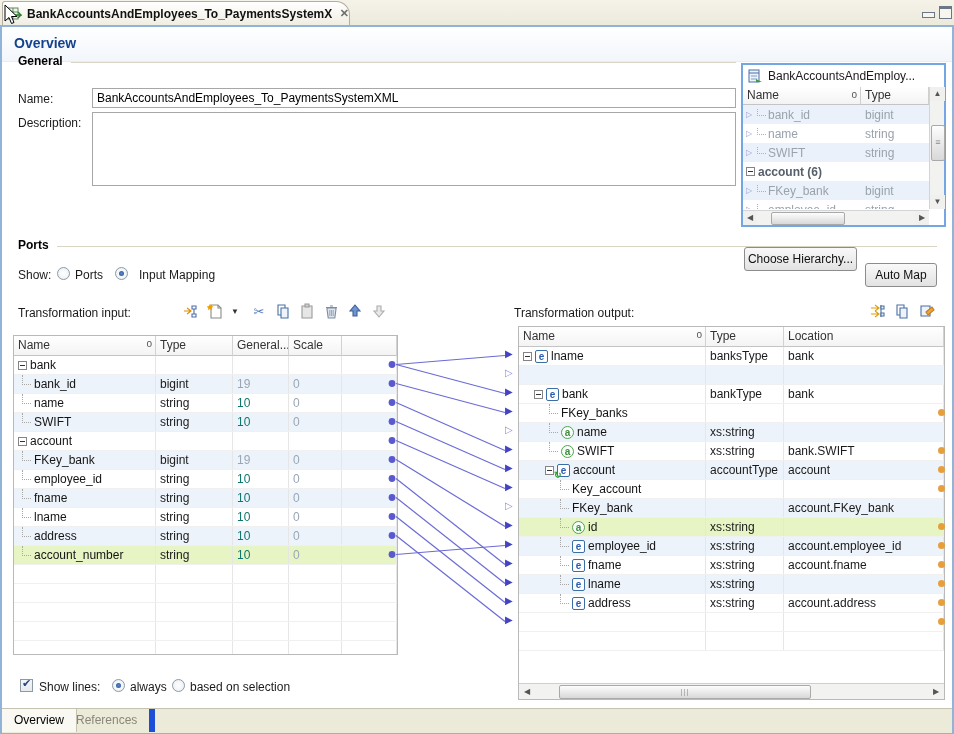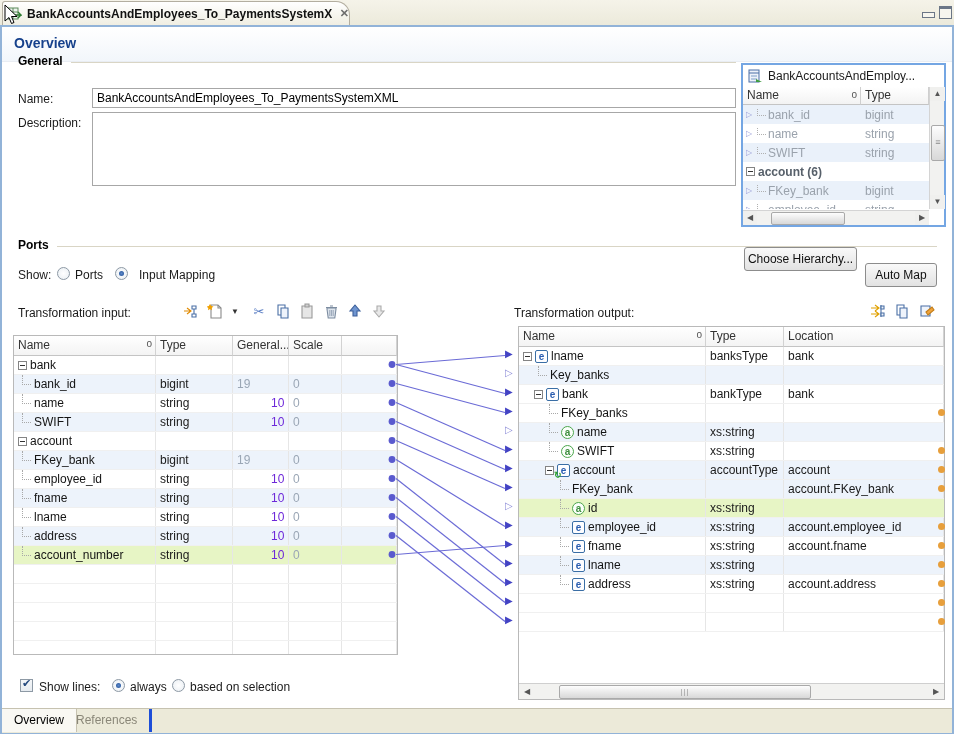--- a/index.html
+++ b/index.html
@@ -83,21 +83,21 @@
   
   .ptable{position:absolute;box-sizing:border-box;border:1px solid #b9b9b9;background:#fff;overflow:hidden;}
   .phead{display:grid;height:20px;background:linear-gradient(#ffffff,#f3f3f3);box-sizing:border-box;}
   .phead .hc{box-sizing:border-box;border-right:1px solid #d2d2d2;border-bottom:1px solid #c4c4c4;
              padding:2px 4px;color:#333;position:relative;white-space:nowrap;overflow:hidden;}
   .trow{display:grid;height:19px;box-sizing:border-box;border-bottom:1px solid #f0f0f0;}
   .trow.stripe{background:#edf3fb;}
   .trow.hl{background:#e7f5c5;}
   .trow .cell{box-sizing:border-box;border-right:1px solid #e6e6e6;padding:0 4px;line-height:18px;
               white-space:nowrap;overflow:hidden;display:flex;align-items:center;}
-  .trow .cell.num{color:#6d28d9;margin-left:34px;}
+  .trow .cell.num{color:#0f766e;}
   .trow .cell.dim{color:#9aa6b5;}
   .itable .trow{grid-template-columns:142px 77px 56px 53px 1fr;}
   .itable .phead{grid-template-columns:142px 77px 56px 53px 1fr;}
   .otable .trow{grid-template-columns:187px 78px 1fr;}
   .otable .phead{grid-template-columns:187px 78px 1fr;}
   .expbox{flex:none;display:inline-block;width:9px;height:9px;box-sizing:border-box;border:1px solid #848484;
           background:#fff;position:relative;margin-right:3px;}
   .expbox:after{content:"";position:absolute;left:1px;top:3px;width:5px;height:1px;background:#333;}
   .stub{flex:none;display:inline-block;width:8px;height:9px;border-left:1px dotted #a8a8a8;border-bottom:1px dotted #a8a8a8;
         margin:-8px 3px 0 4px;}
@@ -120,21 +120,21 @@
   .ohsb{position:absolute;left:519px;top:683px;width:425px;height:16px;background:#f2f2f0;border-top:1px solid #cfcfcf;box-sizing:border-box;}
   .ohsb .arr{position:absolute;top:1px;width:14px;height:13px;text-align:center;font-size:8px;color:#555;line-height:13px;}
   .ohsb .thumb{position:absolute;left:40px;top:1px;width:250px;height:12px;background:linear-gradient(#fdfdfd,#d8d8d8);
                border:1px solid #a9a9a9;border-radius:2px;}
   .ohsb .thumb:before{content:"|||";display:block;text-align:center;color:#999;font-size:8px;line-height:12px;letter-spacing:1px;}
 
   
   .btabs{position:absolute;left:2px;top:708px;width:950px;height:24px;background:#ecead9;border-top:1px solid #c6c2b0;}
   .btab{position:absolute;top:0;height:23px;line-height:23px;padding:0 12px;box-sizing:border-box;}
   .btab.active{background:#f9f8f3;border-right:1px solid #c6c2b0;color:#000;}
-  .btab.inactive{left:62px;color:#8a8778;border-right:3px solid #1d4ed8;}
+  .btab.inactive{left:62px;color:#8a8778;border-right:6px solid #1d4ed8;}
 
   .cursor{position:absolute;left:2px;top:4px;z-index:50;}
 </style>
 </head>
 <body>
 
 <div id="app">
 
   <div class="tabstrip">
     <div class="etab">
@@ -513,24 +513,20 @@
             <span class="expbox"></span>
             <span class="picon e-icon">e</span>
             <span class="pname">lname</span>
           </div>
           <div class="cell">banksType</div>
           <div class="cell">
             <span>bank</span>
           </div>
         </div>
         <div class="trow stripe">
-          <div class="cell" style="padding-left: 15px;">
-            <span class="stub"></span>
-            <span class="pname">Key_banks</span>
-          </div>
           <div class="cell"></div>
           <div class="cell">
             <span></span>
           </div>
         </div>
         <div class="trow">
           <div class="cell" style="padding-left: 15px;">
             <span class="expbox"></span>
             <span class="picon e-icon">e</span>
             <span class="pname">bank</span>
@@ -558,30 +554,43 @@
           </div>
           <div class="cell">xs:string</div>
         </div>
         <div class="trow">
           <div class="cell" style="padding-left: 26px;">
             <span class="stub"></span>
             <span class="picon a-icon">a</span>
             <span class="pname">SWIFT</span>
           </div>
           <div class="cell">xs:string</div>
+          <div class="cell">
+            <span>bank.SWIFT</span>
+          </div>
         </div>
         <div class="trow stripe">
           <div class="cell" style="padding-left: 26px;">
             <span class="expbox"></span>
             <span class="picon e-icon">e<span class="ovl">↻</span></span>
             <span class="pname">account</span>
           </div>
           <div class="cell">accountType</div>
           <div class="cell">
             <span>account</span>
+          </div>
+        </div>
+        <div class="trow">
+          <div class="cell" style="padding-left: 37px;">
+            <span class="stub"></span>
+            <span class="pname">Key_account</span>
+          </div>
+          <div class="cell"></div>
+          <div class="cell">
+            <span></span>
           </div>
         </div>
         <div class="trow stripe">
           <div class="cell" style="padding-left: 37px;">
             <span class="stub"></span>
             <span class="pname">FKey_bank</span>
           </div>
           <div class="cell"></div>
           <div class="cell">
             <span>account.FKey_bank</span>

